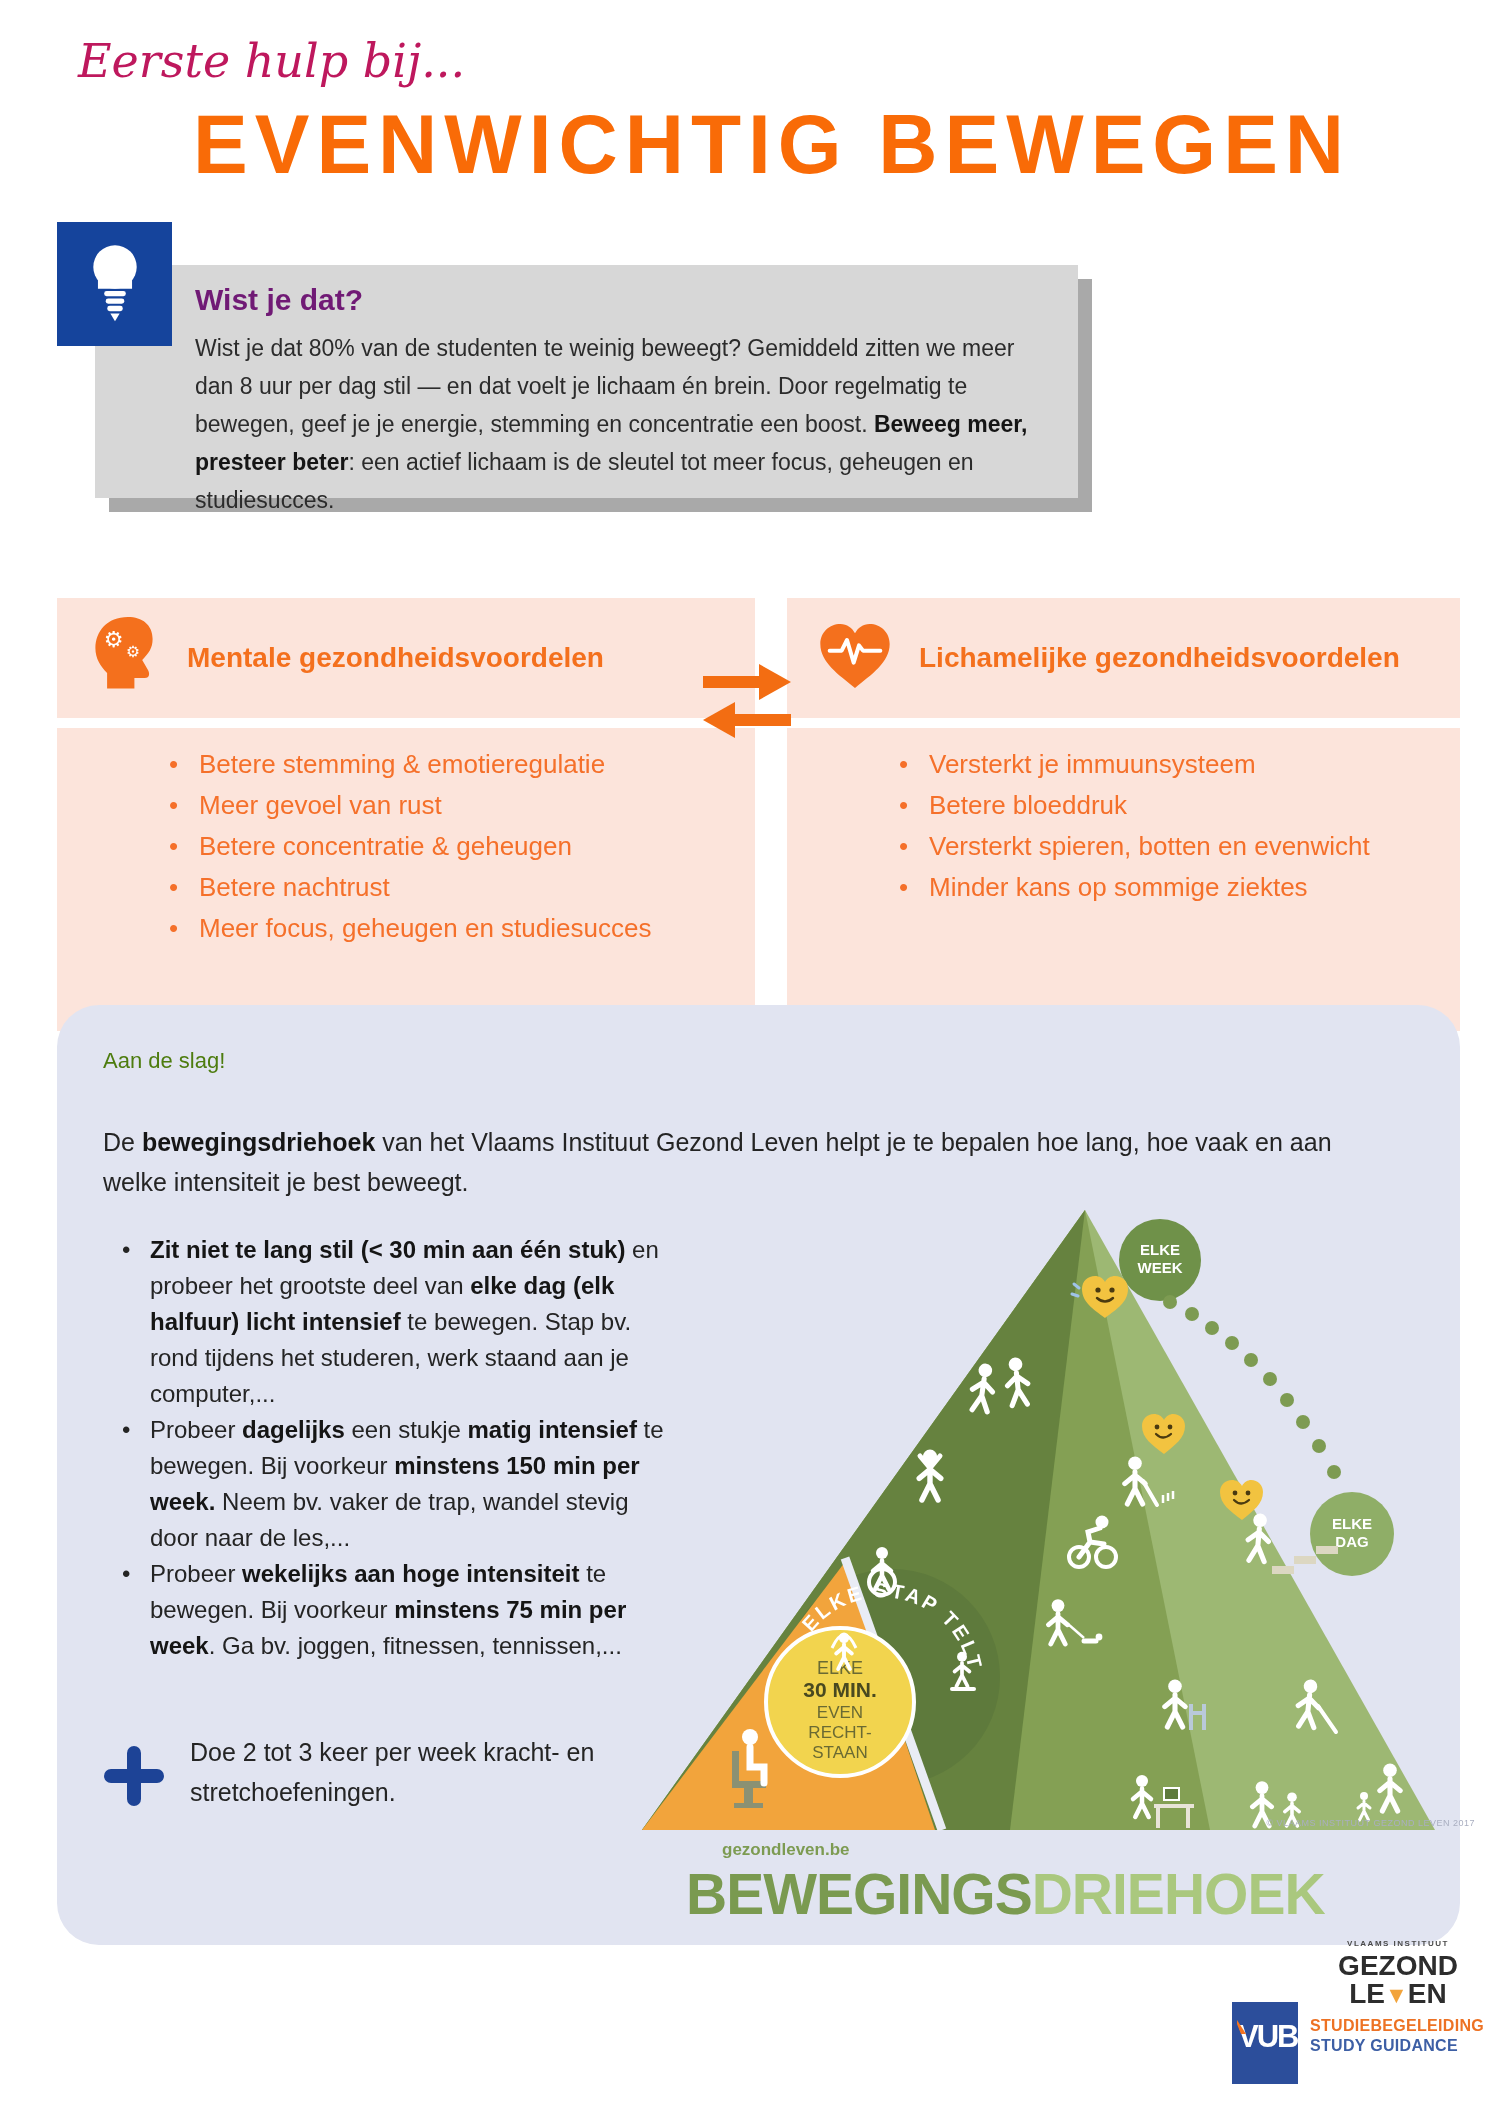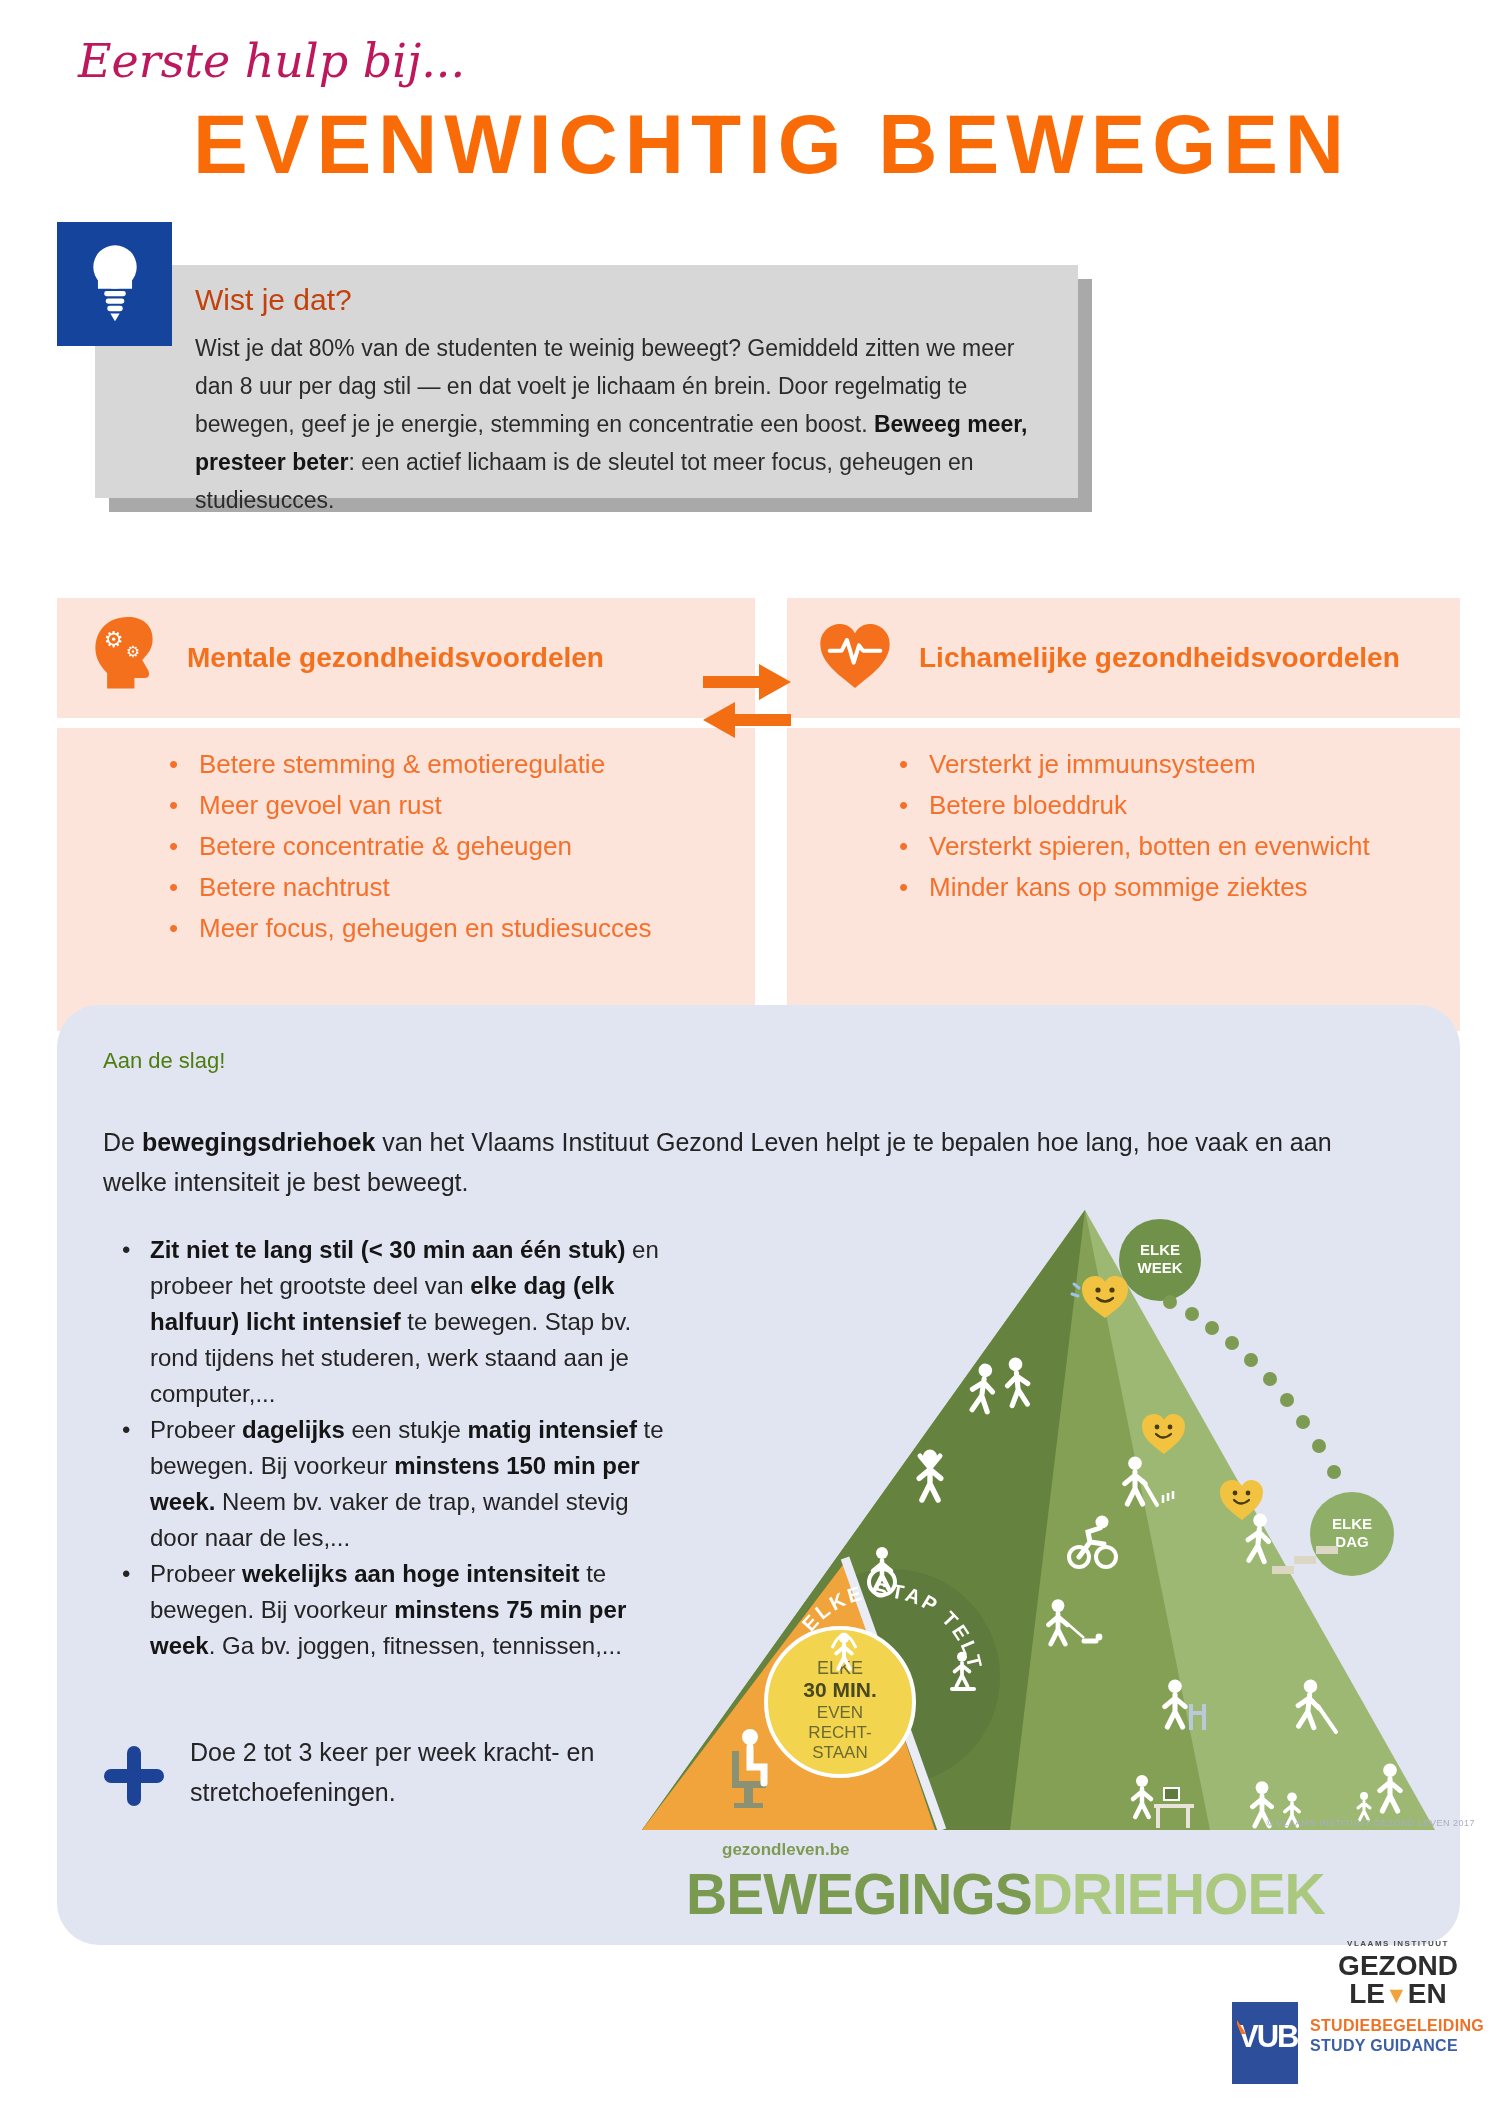--- a/index.html
+++ b/index.html
@@ -10,21 +10,21 @@
   
   .eyebrow{position:absolute;left:78px;top:34px;font-family:"DejaVu Serif",serif;
            font-style:italic;font-size:46px;color:#be185d;}
   .main-title{position:absolute;left:193px;top:96px;font-size:82px;font-weight:800;
               letter-spacing:7px;color:#f96b07;transform:scaleY(1.02);transform-origin:left top;white-space:nowrap;}
 
   
   .gray-box{position:absolute;left:95px;top:265px;width:983px;height:233px;background:#d7d7d7;
             box-shadow:14px 14px 0 #a9a9a9;}
   .gray-box-inner{position:absolute;left:100px;top:18px;width:860px;}
-  .wjd-heading{font-size:30px;font-weight:400;color:#c2410c;margin:0 0 12px 0;}
+  .wjd-heading{font-size:30px;font-weight:700;color:#701a75;margin:0 0 12px 0;}
   .wjd-para{font-size:23px;line-height:38px;color:#2b2b2b;margin:0;}
   .seg-b{font-weight:700;color:#151515;}
   .bulb-tile{position:absolute;left:57px;top:222px;width:115px;height:124px;background:#15449c;}
   .bulb-tile svg{position:absolute;left:50%;top:50%;transform:translate(-50%,-50%);}
 
   
   .benefit-head{position:absolute;top:598px;height:120px;background:#fce4db;display:flex;
                 align-items:center;}
   .benefit-head .icon{flex:0 0 auto;margin-left:28px;}
   .benefit-title{font-size:28px;font-weight:800;color:#f4701d;margin-left:24px;}

